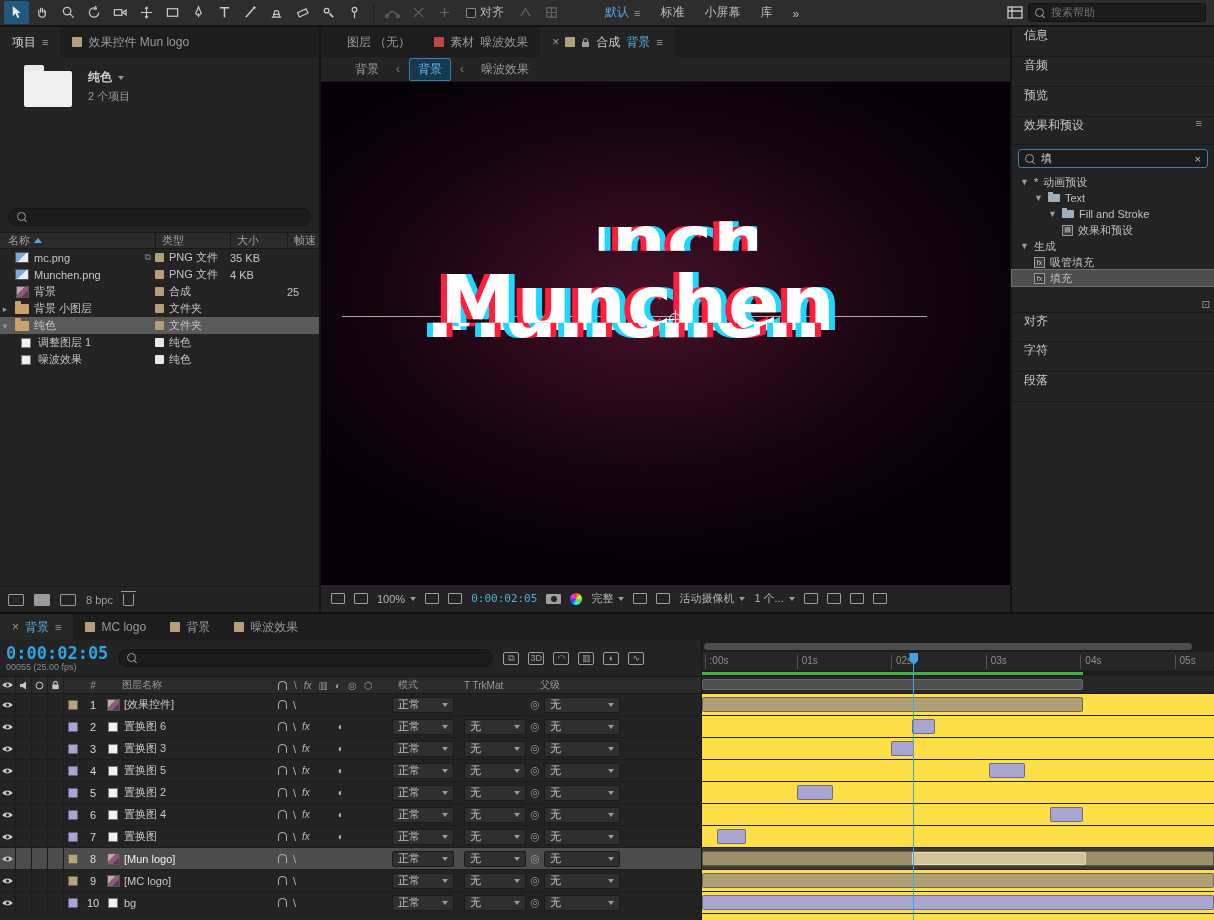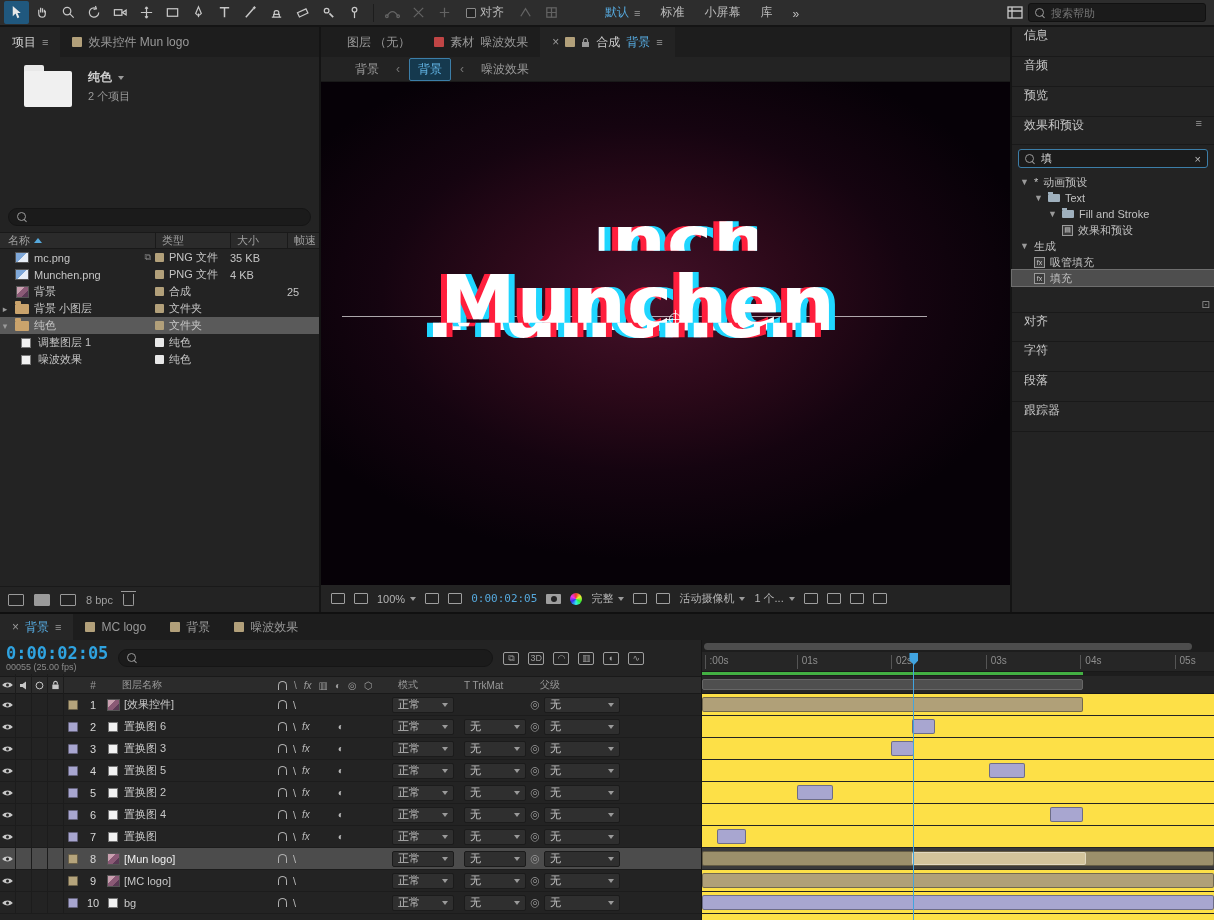--- a/index.html
+++ b/index.html
@@ -15,21 +15,21 @@
 .tool.dim{opacity:.35}
 .tb-sep{width:1px;height:18px;background:#1d1d1d;margin:0 5px}
 .align-opt{display:flex;align-items:center;gap:4px;color:#b9b9b9;font-size:12px;margin:0 8px}
 .cbx{width:10px;height:10px;border:1px solid #8a8a8a;background:#222;border-radius:1px}
 .ws{display:flex;align-items:flex-end;gap:20px;margin-left:40px;color:#bdbdbd}
 .ws .wsitem{display:flex;gap:5px;align-items:center}
 .ws .wsitem.active{color:#56a9dd}
 .hamb{color:#9a9a9a;font-size:11px}
 .spacer{flex:1}
 .help-search{display:flex;align-items:center;gap:6px;background:#1b1b1b;border:1px solid #111;border-radius:3px;height:19px;width:178px;padding:0 6px;margin-right:4px}
-.help-search input{background:transparent;border:none;outline:none;color:#9a9a9a;font-size:11px;width:130px;font-family:Liberation Serif, serif}
+.help-search input{background:transparent;border:none;outline:none;color:#9a9a9a;font-size:11px;width:130px;font-family:Liberation Mono, monospace}
 .mag{width:10px;height:10px;position:relative;flex:0 0 10px}
 .mag::before{content:"";position:absolute;width:7px;height:7px;border:1.4px solid #9a9a9a;border-radius:50%;left:0;top:0}
 .mag::after{content:"";position:absolute;width:4px;height:1.4px;background:#9a9a9a;transform:rotate(45deg);left:6px;top:8px}
 
 
 .main{display:flex;flex:0 0 585px;height:585px}
 
 
 .tabs{display:flex;align-items:center;height:30px;background:#1d1d1d;color:#999;font-size:12px;flex:0 0 30px}
 .tab{display:flex;align-items:center;gap:6px;padding:0 12px;height:30px}
@@ -602,23 +602,20 @@
       </div>
       <div class="rpanel" style="border-top:1px solid #191919">
           <span>对齐</span>
         </div>
       <div class="rpanel">
           <span>字符</span>
         </div>
       <div class="rpanel">
           <span>段落</span>
         </div>
-      <div class="rpanel">
-          <span>跟踪器</span>
-        </div>
     </aside>
   </div>
 
   <section class="timeline">
     <div class="tl-tabs">
       <div class="tl-tab active">
         <span class="closex">×</span>
         <span class="tabname-blue">背景</span>
         <span class="hamb">≡</span>
       </div>

